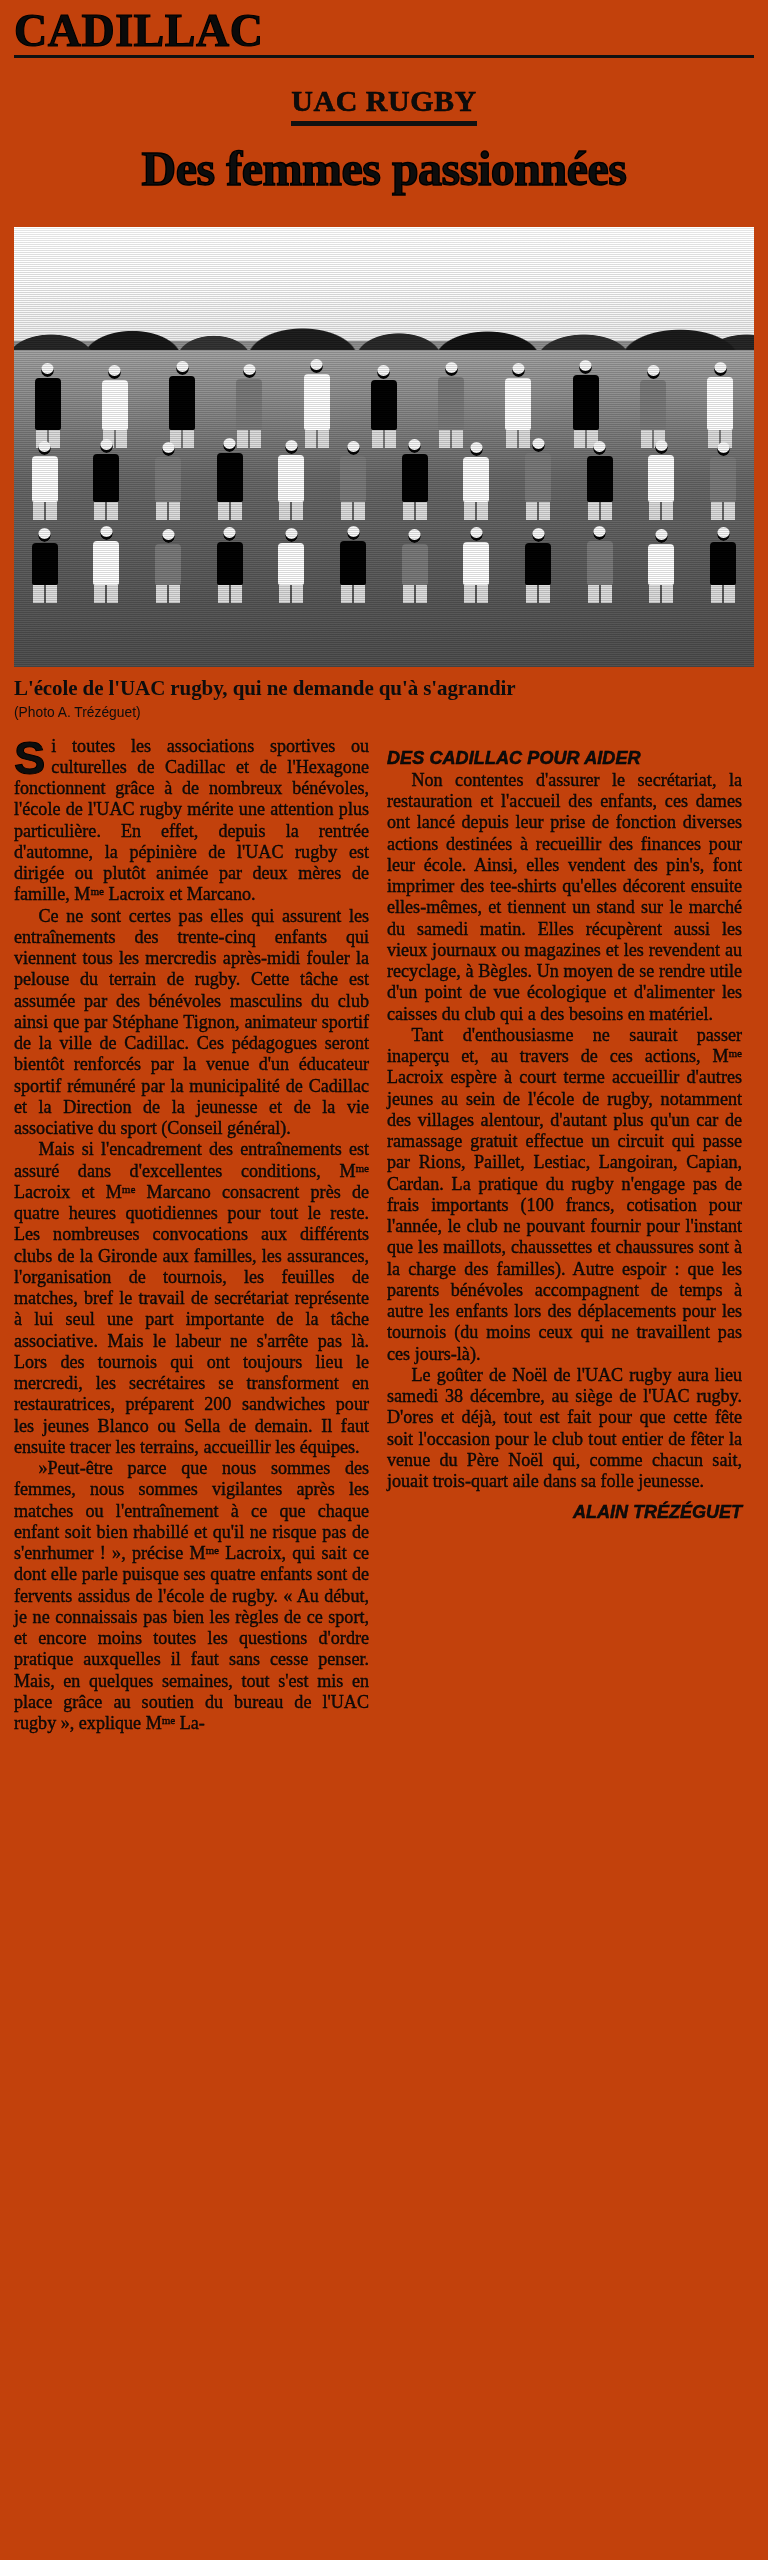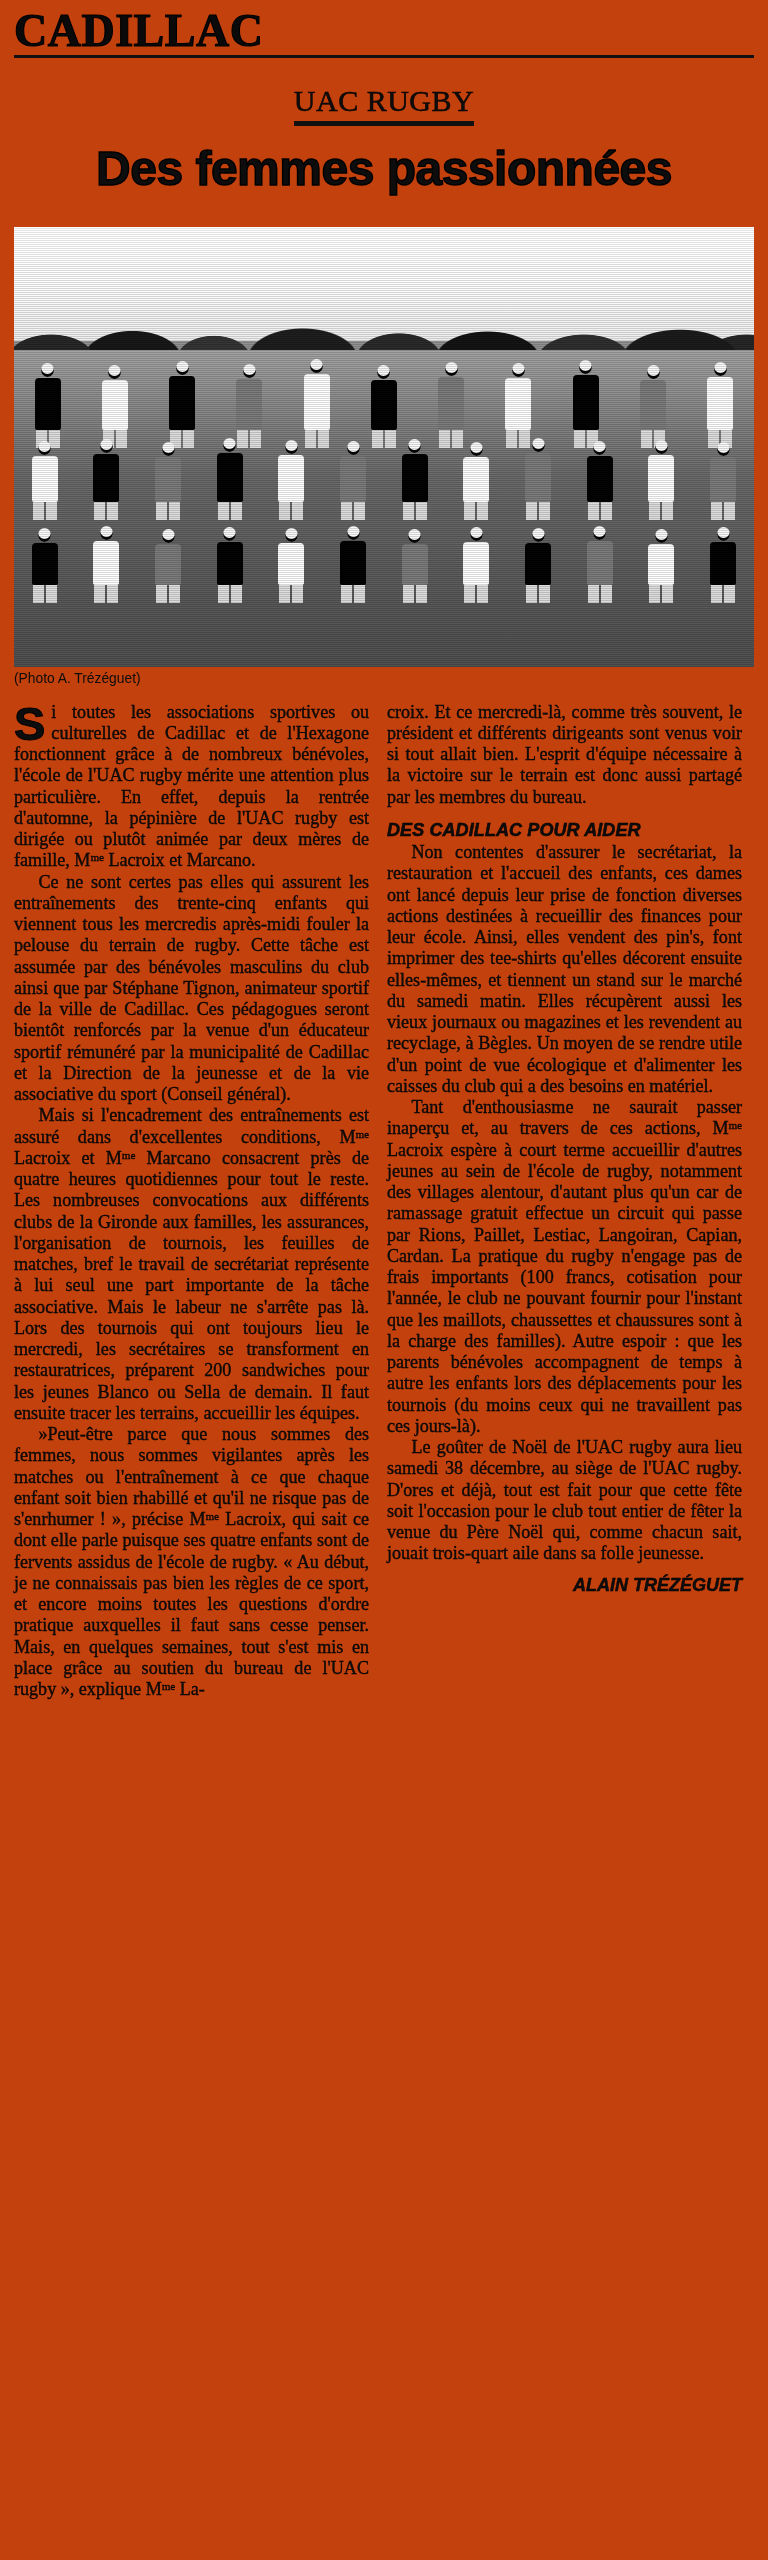--- a/index.html
+++ b/index.html
@@ -43,31 +43,31 @@
     width: 100%;
   }
 
   .kicker-wrap {
     text-align: center;
     margin-top: 26px;
   }
   .kicker {
     display: inline-block;
     font-family: "Liberation Serif", serif;
-    font-weight: normal;
+    font-weight: bold;
     font-size: 30px;
     letter-spacing: 0.5px;
     -webkit-text-stroke: 0.5px #000;
     padding-bottom: 3px;
     border-bottom: 5px solid #111;
   }
 
   .headline {
     text-align: center;
-    font-family: Liberation Sans, sans-serif;
+    font-family: Liberation Serif, serif;
     font-weight: bold;
     font-size: 48px;
     letter-spacing: -0.5px;
     margin-top: 18px;
     -webkit-text-stroke: 1.4px #000;
     line-height: 1.05;
   }
 
   
   .photo-wrap {
@@ -395,33 +395,33 @@
             <div class="head"></div>
             <div class="body" style="height:43px"></div>
             <div class="legs"></div>
           </div>
       </div>
 
       <div class="grain"></div>
     </div>
   </div>
 
+  <div class="caption-title">L'école de l'UAC rugby, qui ne demande qu'à s'agrandir</div>
   <div class="caption-credit">(Photo A. Trézéguet)</div>
 
   <div class="columns">
 
     <div class="col">
       <p class="noindent"><span class="dropcap">S</span><span>i toutes les associations sportives ou culturelles de Cadillac et de l'Hexagone fonctionnent grâce à de nombreux bénévoles, l'école de l'UAC rugby mérite une attention plus particulière. En effet, depuis la rentrée d'automne, la pépinière de l'UAC rugby est dirigée ou plutôt animée par deux mères de famille, Mᵐᵉ Lacroix et Marcano.</span></p>
       <p>Ce ne sont certes pas elles qui assurent les entraînements des trente-cinq enfants qui viennent tous les mercredis après-midi fouler la pelouse du terrain de rugby. Cette tâche est assumée par des bénévoles masculins du club ainsi que par Stéphane Tignon, animateur sportif de la ville de Cadillac. Ces pédagogues seront bientôt renforcés par la venue d'un éducateur sportif rémunéré par la municipalité de Cadillac et la Direction de la jeunesse et de la vie associative du sport (Conseil général).</p>
       <p>Mais si l'encadrement des entraînements est assuré dans d'excellentes conditions, Mᵐᵉ Lacroix et Mᵐᵉ Marcano consacrent près de quatre heures quotidiennes pour tout le reste. Les nombreuses convocations aux différents clubs de la Gironde aux familles, les assurances, l'organisation de tournois, les feuilles de matches, bref le travail de secrétariat représente à lui seul une part importante de la tâche associative. Mais le labeur ne s'arrête pas là. Lors des tournois qui ont toujours lieu le mercredi, les secrétaires se transforment en restauratrices, préparent 200 sandwiches pour les jeunes Blanco ou Sella de demain. Il faut ensuite tracer les terrains, accueillir les équipes.</p>
       <p>»Peut-être parce que nous sommes des femmes, nous sommes vigilantes après les matches ou l'entraînement à ce que chaque enfant soit bien rhabillé et qu'il ne risque pas de s'enrhumer ! », précise Mᵐᵉ Lacroix, qui sait ce dont elle parle puisque ses quatre enfants sont de fervents assidus de l'école de rugby. « Au début, je ne connaissais pas bien les règles de ce sport, et encore moins toutes les questions d'ordre pratique auxquelles il faut sans cesse penser. Mais, en quelques semaines, tout s'est mis en place grâce au soutien du bureau de l'UAC rugby », explique Mᵐᵉ La-</p>
     </div>
 
     <div class="col">
-      <p class="noindent">croix. Et ce mercredi-là, comme très souvent, le président et différents dirigeants sont venus voir si tout allait bien. L'esprit d'équipe nécessaire à la victoire sur le terrain est donc aussi partagé par les membres du bureau.</p>
       <div class="subhead">DES CADILLAC POUR AIDER</div>
       <p>Non contentes d'assurer le secrétariat, la restauration et l'accueil des enfants, ces dames ont lancé depuis leur prise de fonction diverses actions destinées à recueillir des finances pour leur école. Ainsi, elles vendent des pin's, font imprimer des tee-shirts qu'elles décorent ensuite elles-mêmes, et tiennent un stand sur le marché du samedi matin. Elles récupèrent aussi les vieux journaux ou magazines et les revendent au recyclage, à Bègles. Un moyen de se rendre utile d'un point de vue écologique et d'alimenter les caisses du club qui a des besoins en matériel.</p>
       <p>Tant d'enthousiasme ne saurait passer inaperçu et, au travers de ces actions, Mᵐᵉ Lacroix espère à court terme accueillir d'autres jeunes au sein de l'école de rugby, notamment des villages alentour, d'autant plus qu'un car de ramassage gratuit effectue un circuit qui passe par Rions, Paillet, Lestiac, Langoiran, Capian, Cardan. La pratique du rugby n'engage pas de frais importants (100 francs, cotisation pour l'année, le club ne pouvant fournir pour l'instant que les maillots, chaussettes et chaussures sont à la charge des familles). Autre espoir : que les parents bénévoles accompagnent de temps à autre les enfants lors des déplacements pour les tournois (du moins ceux qui ne travaillent pas ces jours-là).</p>
       <p>Le goûter de Noël de l'UAC rugby aura lieu samedi 38 décembre, au siège de l'UAC rugby. D'ores et déjà, tout est fait pour que cette fête soit l'occasion pour le club tout entier de fêter la venue du Père Noël qui, comme chacun sait, jouait trois-quart aile dans sa folle jeunesse.</p>
       <div class="byline">ALAIN TRÉZÉGUET</div>
     </div>
 
   </div>
 </div>
 

